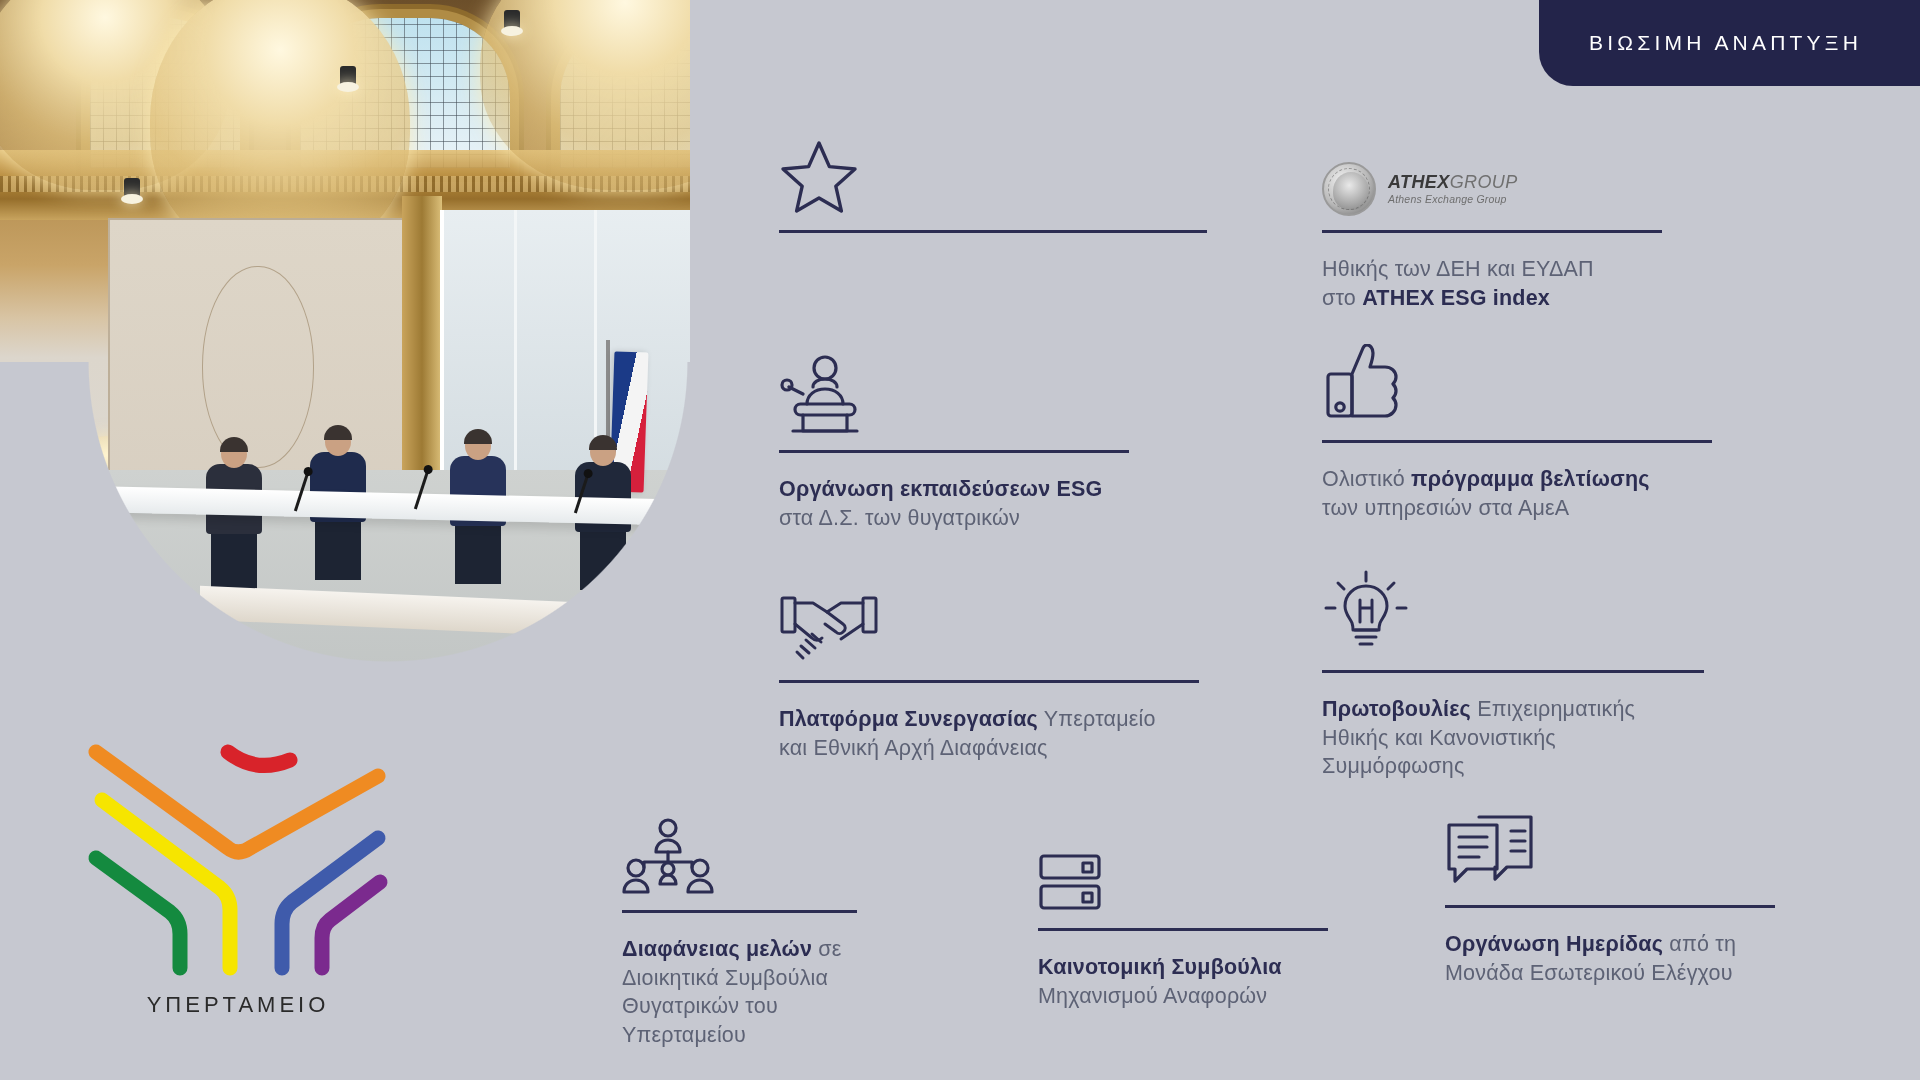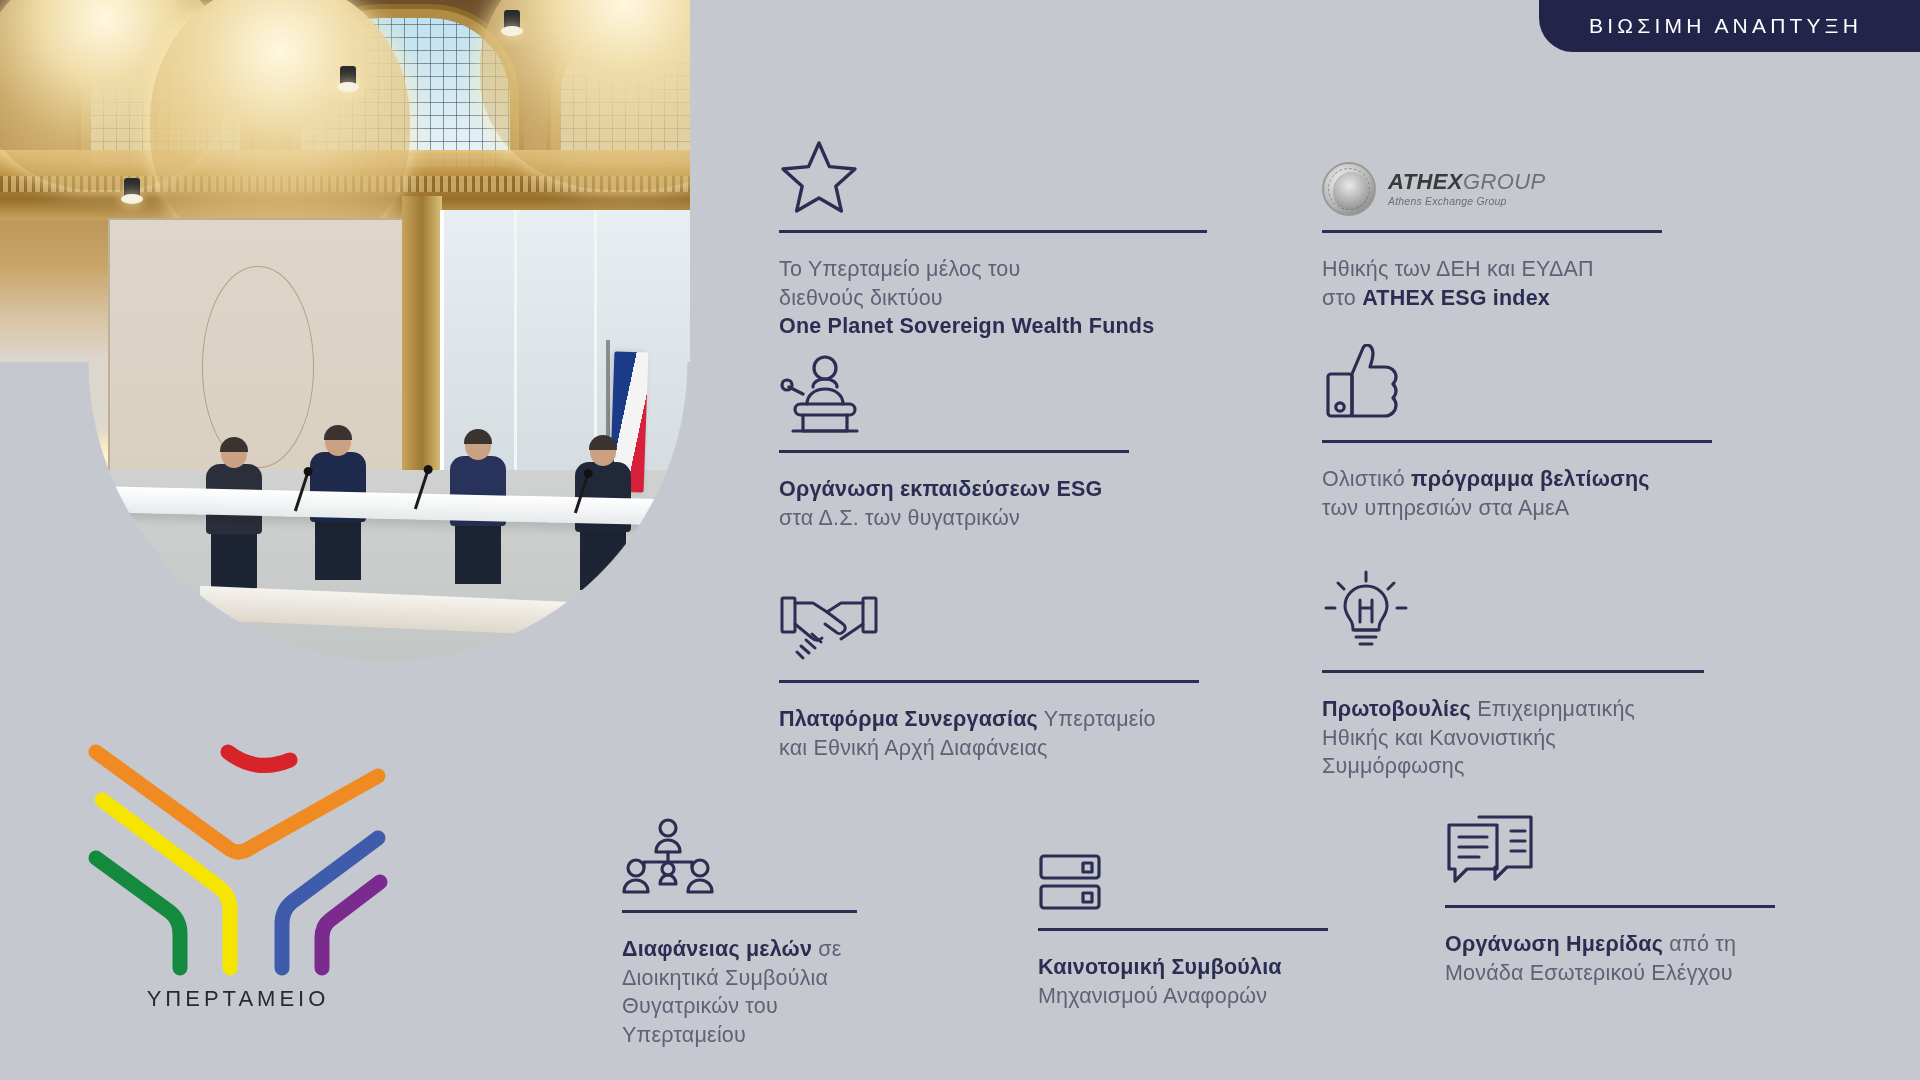--- a/index.html
+++ b/index.html
@@ -155,21 +155,21 @@
   .flag{
     position:absolute; left:612px; top:352px; width:34px; height:140px;
     background:linear-gradient(100deg,#1b3a87 0 38%, #f4f4f4 38% 70%, #d6203c 70% 100%);
     border-radius:2px; transform:rotate(2deg);
     box-shadow:-2px 0 6px rgba(0,0,0,.15);
   }
   .flagpole{ position:absolute; left:606px; top:340px; width:4px; height:170px; background:#8d8d8d; }
 
   
   .badge{
-    position:absolute; right:0; top:0; height:52px;
+    position:absolute; right:0; top:0; height:86px;
     background:#23244a; color:#fff;
     border-bottom-left-radius:34px;
     display:flex; align-items:center; padding:0 58px 0 50px;
     letter-spacing:4.2px; font-size:21px; font-weight:400;
   }
 
   
   .cards{ position:absolute; left:0; top:0; width:1920px; height:1080px; }
   .card{ position:absolute; }
   .card .icon{ height:96px; display:flex; align-items:flex-end; }
@@ -201,29 +201,29 @@
   .coin:before{
     content:""; position:absolute; left:9px; top:8px; width:36px; height:38px;
     border-radius:50% 50% 45% 45%;
     background:radial-gradient(circle at 45% 35%, #e9e9e9, #9d9d9d 70%, #7d7d7d);
   }
   .coin:after{
     content:""; position:absolute; inset:4px; border-radius:50%;
     border:1px dashed rgba(90,90,90,.55);
   }
   .athex-txt{ line-height:1.12; }
-  .athex-txt .l1{ font-size:22px; letter-spacing:.4px; }
+  .athex-txt .l1{ font-size:18px; letter-spacing:.4px; }
   .athex-txt .l1 b{ color:#3a3a3a; font-weight:700; font-style:italic; }
   .athex-txt .l1 span{ color:#707070; font-style:italic; }
   .athex-txt .l2{ font-size:10.5px; color:#6e6e6e; font-style:italic; letter-spacing:.2px; margin-top:2px; }
 
   
   .logo{ position:absolute; left:78px; top:730px; width:320px; }
   .logo-name{
-    text-align:center; margin-top:6px; font-size:22px; letter-spacing:4px;
+    text-align:center; margin-top:12px; font-size:22px; letter-spacing:4px;
     color:#2a2a2a; font-weight:400;
   }
   svg{ display:block; }
 </style>
 </head>
 <body>
 
 <div class="photo-wrap">
   <div class="photo-mask">
     <div class="photo">
@@ -312,25 +312,20 @@
 
 <div class="cards">
 
   <div class="card c-star">
     <div class="icon">
       <svg width="80" height="78" viewBox="0 0 80 78">
         <polygon points="40,5 50.4,28.6 76,31 56.8,48.2 62.4,73 40,60 17.6,73 23.2,48.2 4,31 29.6,28.6" fill="none" stroke="#2c2d52" stroke-width="3.4" stroke-linejoin="round"></polygon>
       </svg>
     </div>
     <div class="rule"></div>
-    <div class="txt">
-      <span>Το Υπερταμείο μέλος του</span><br>
-      <span>διεθνούς δικτύου</span><br>
-      <b>One Planet Sovereign Wealth Funds</b>
-    </div>
   </div>
 
   <div class="card c-athex">
     <div class="icon">
       <div class="athex-logo">
         <div class="coin"></div>
         <div class="athex-txt">
           <div class="l1">
             <b>ATHEX</b><span>GROUP</span>
           </div>

